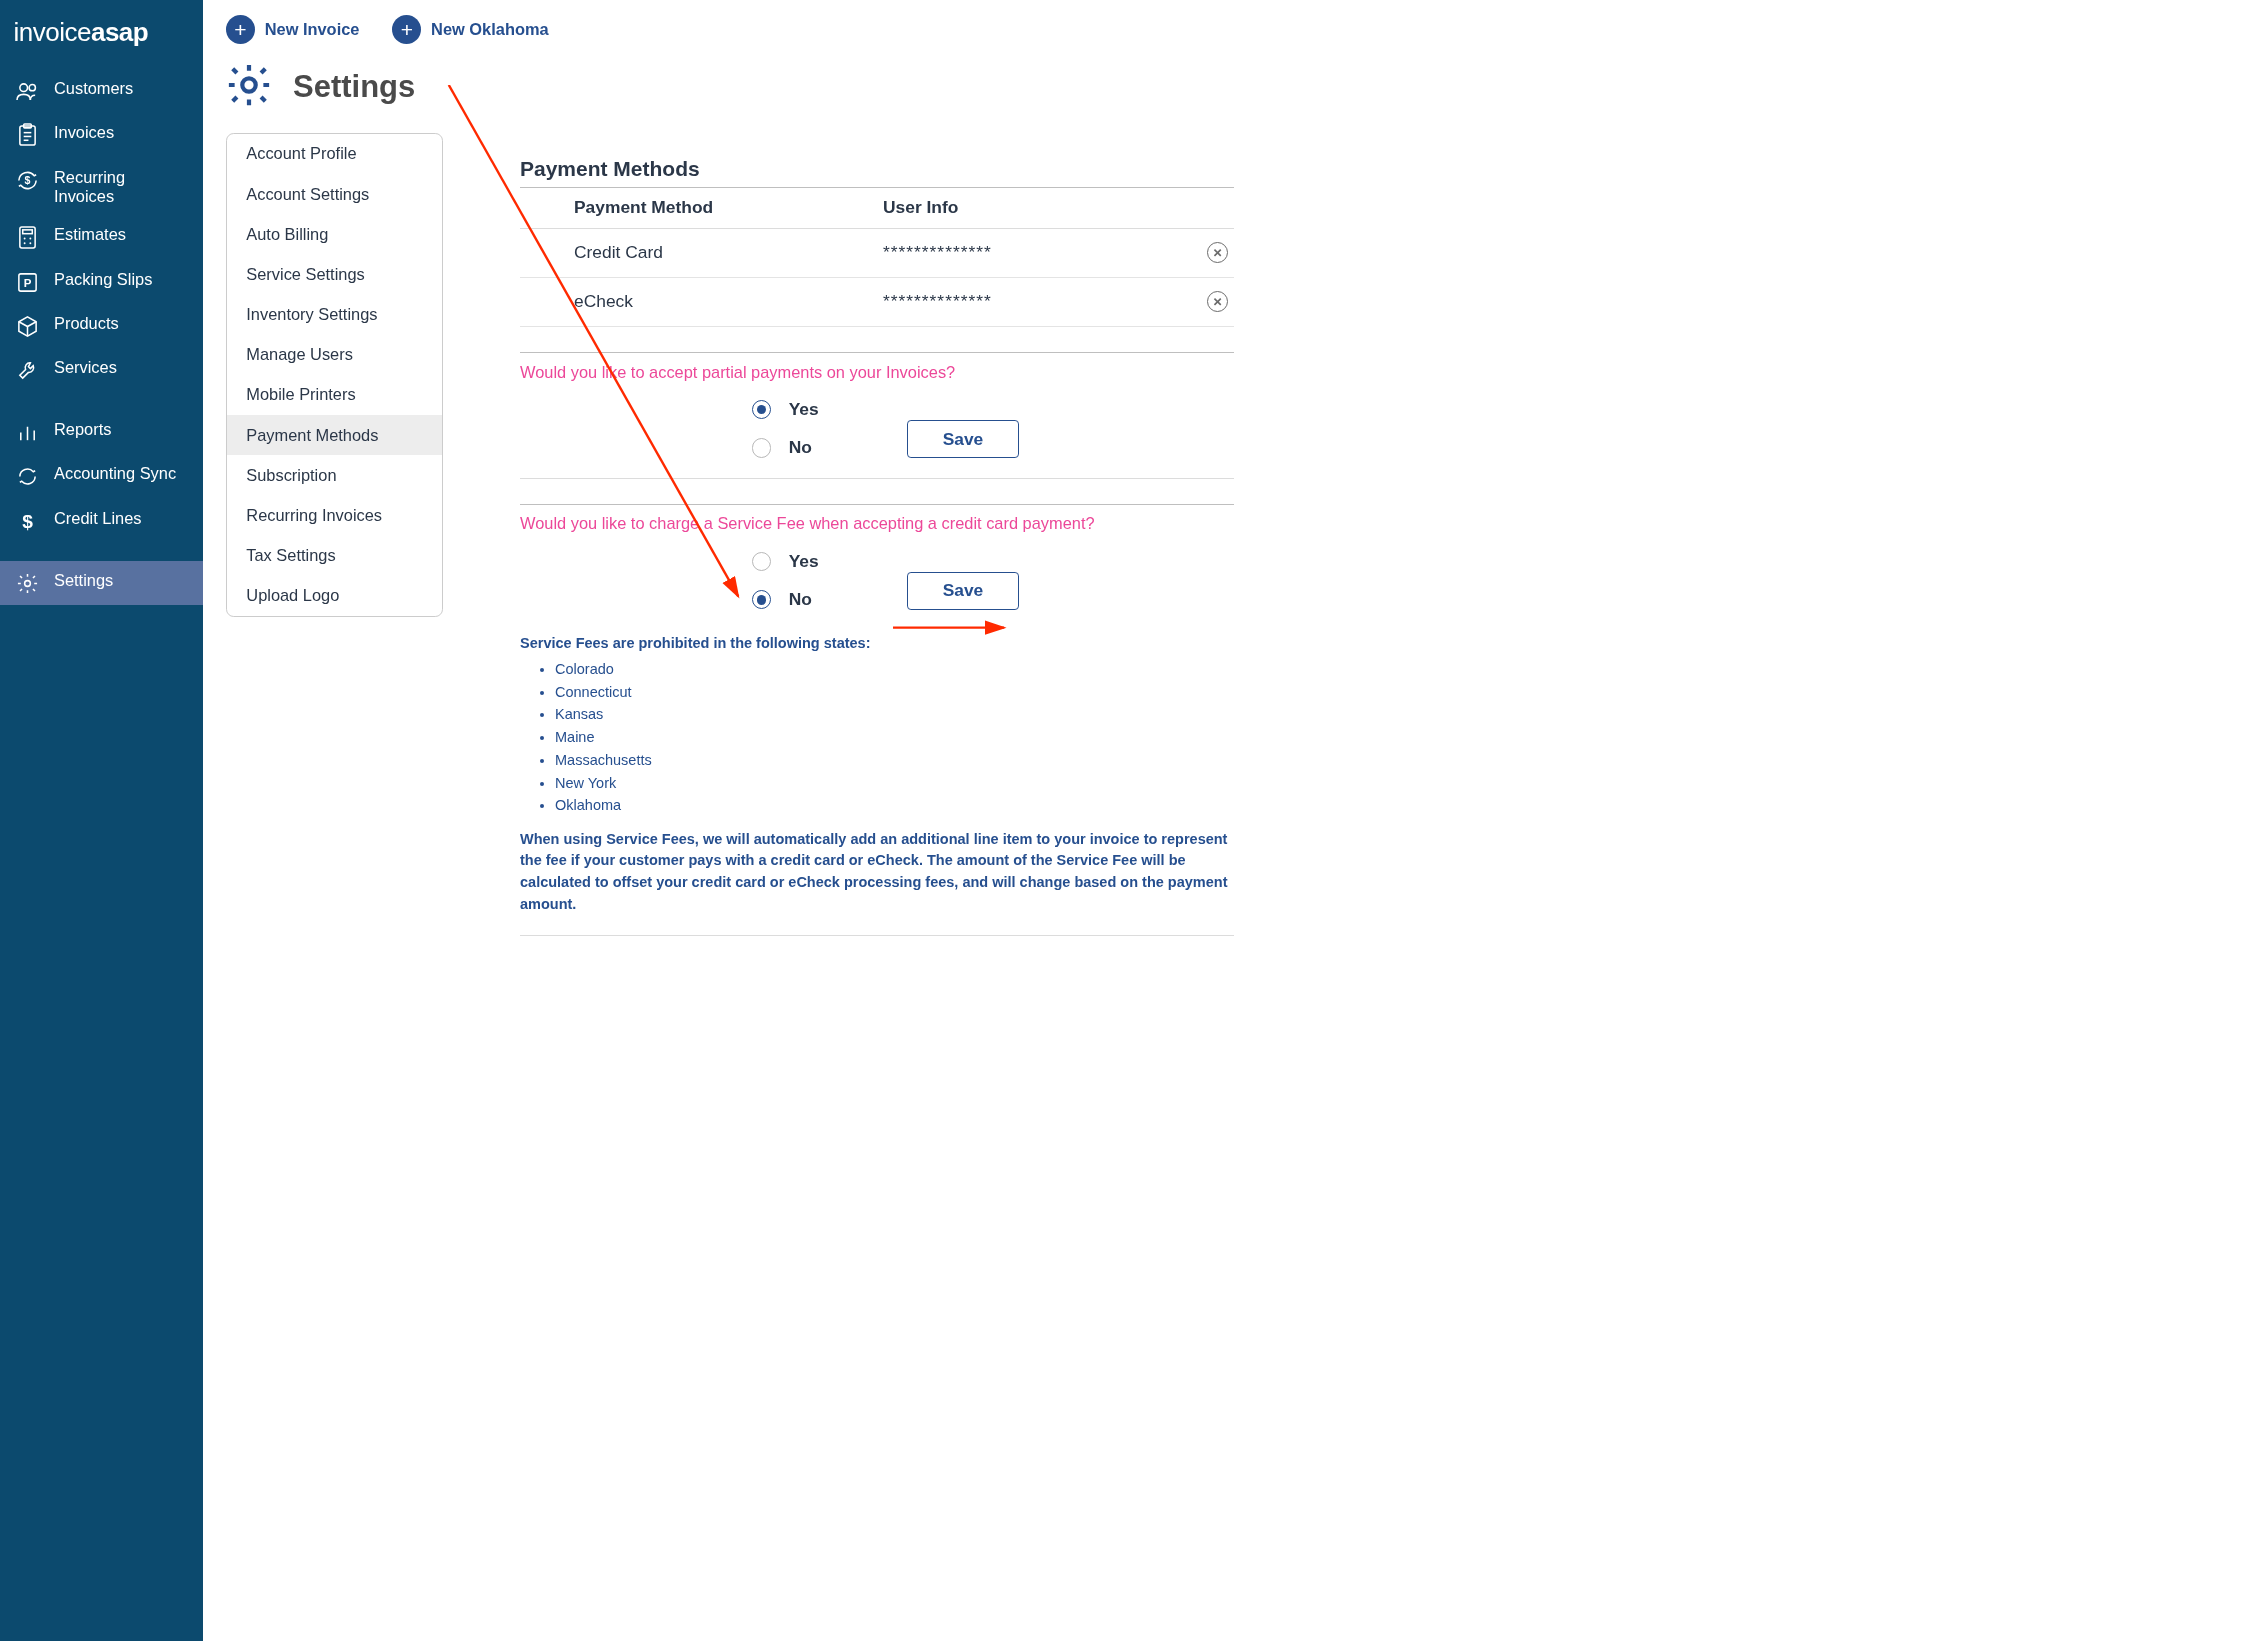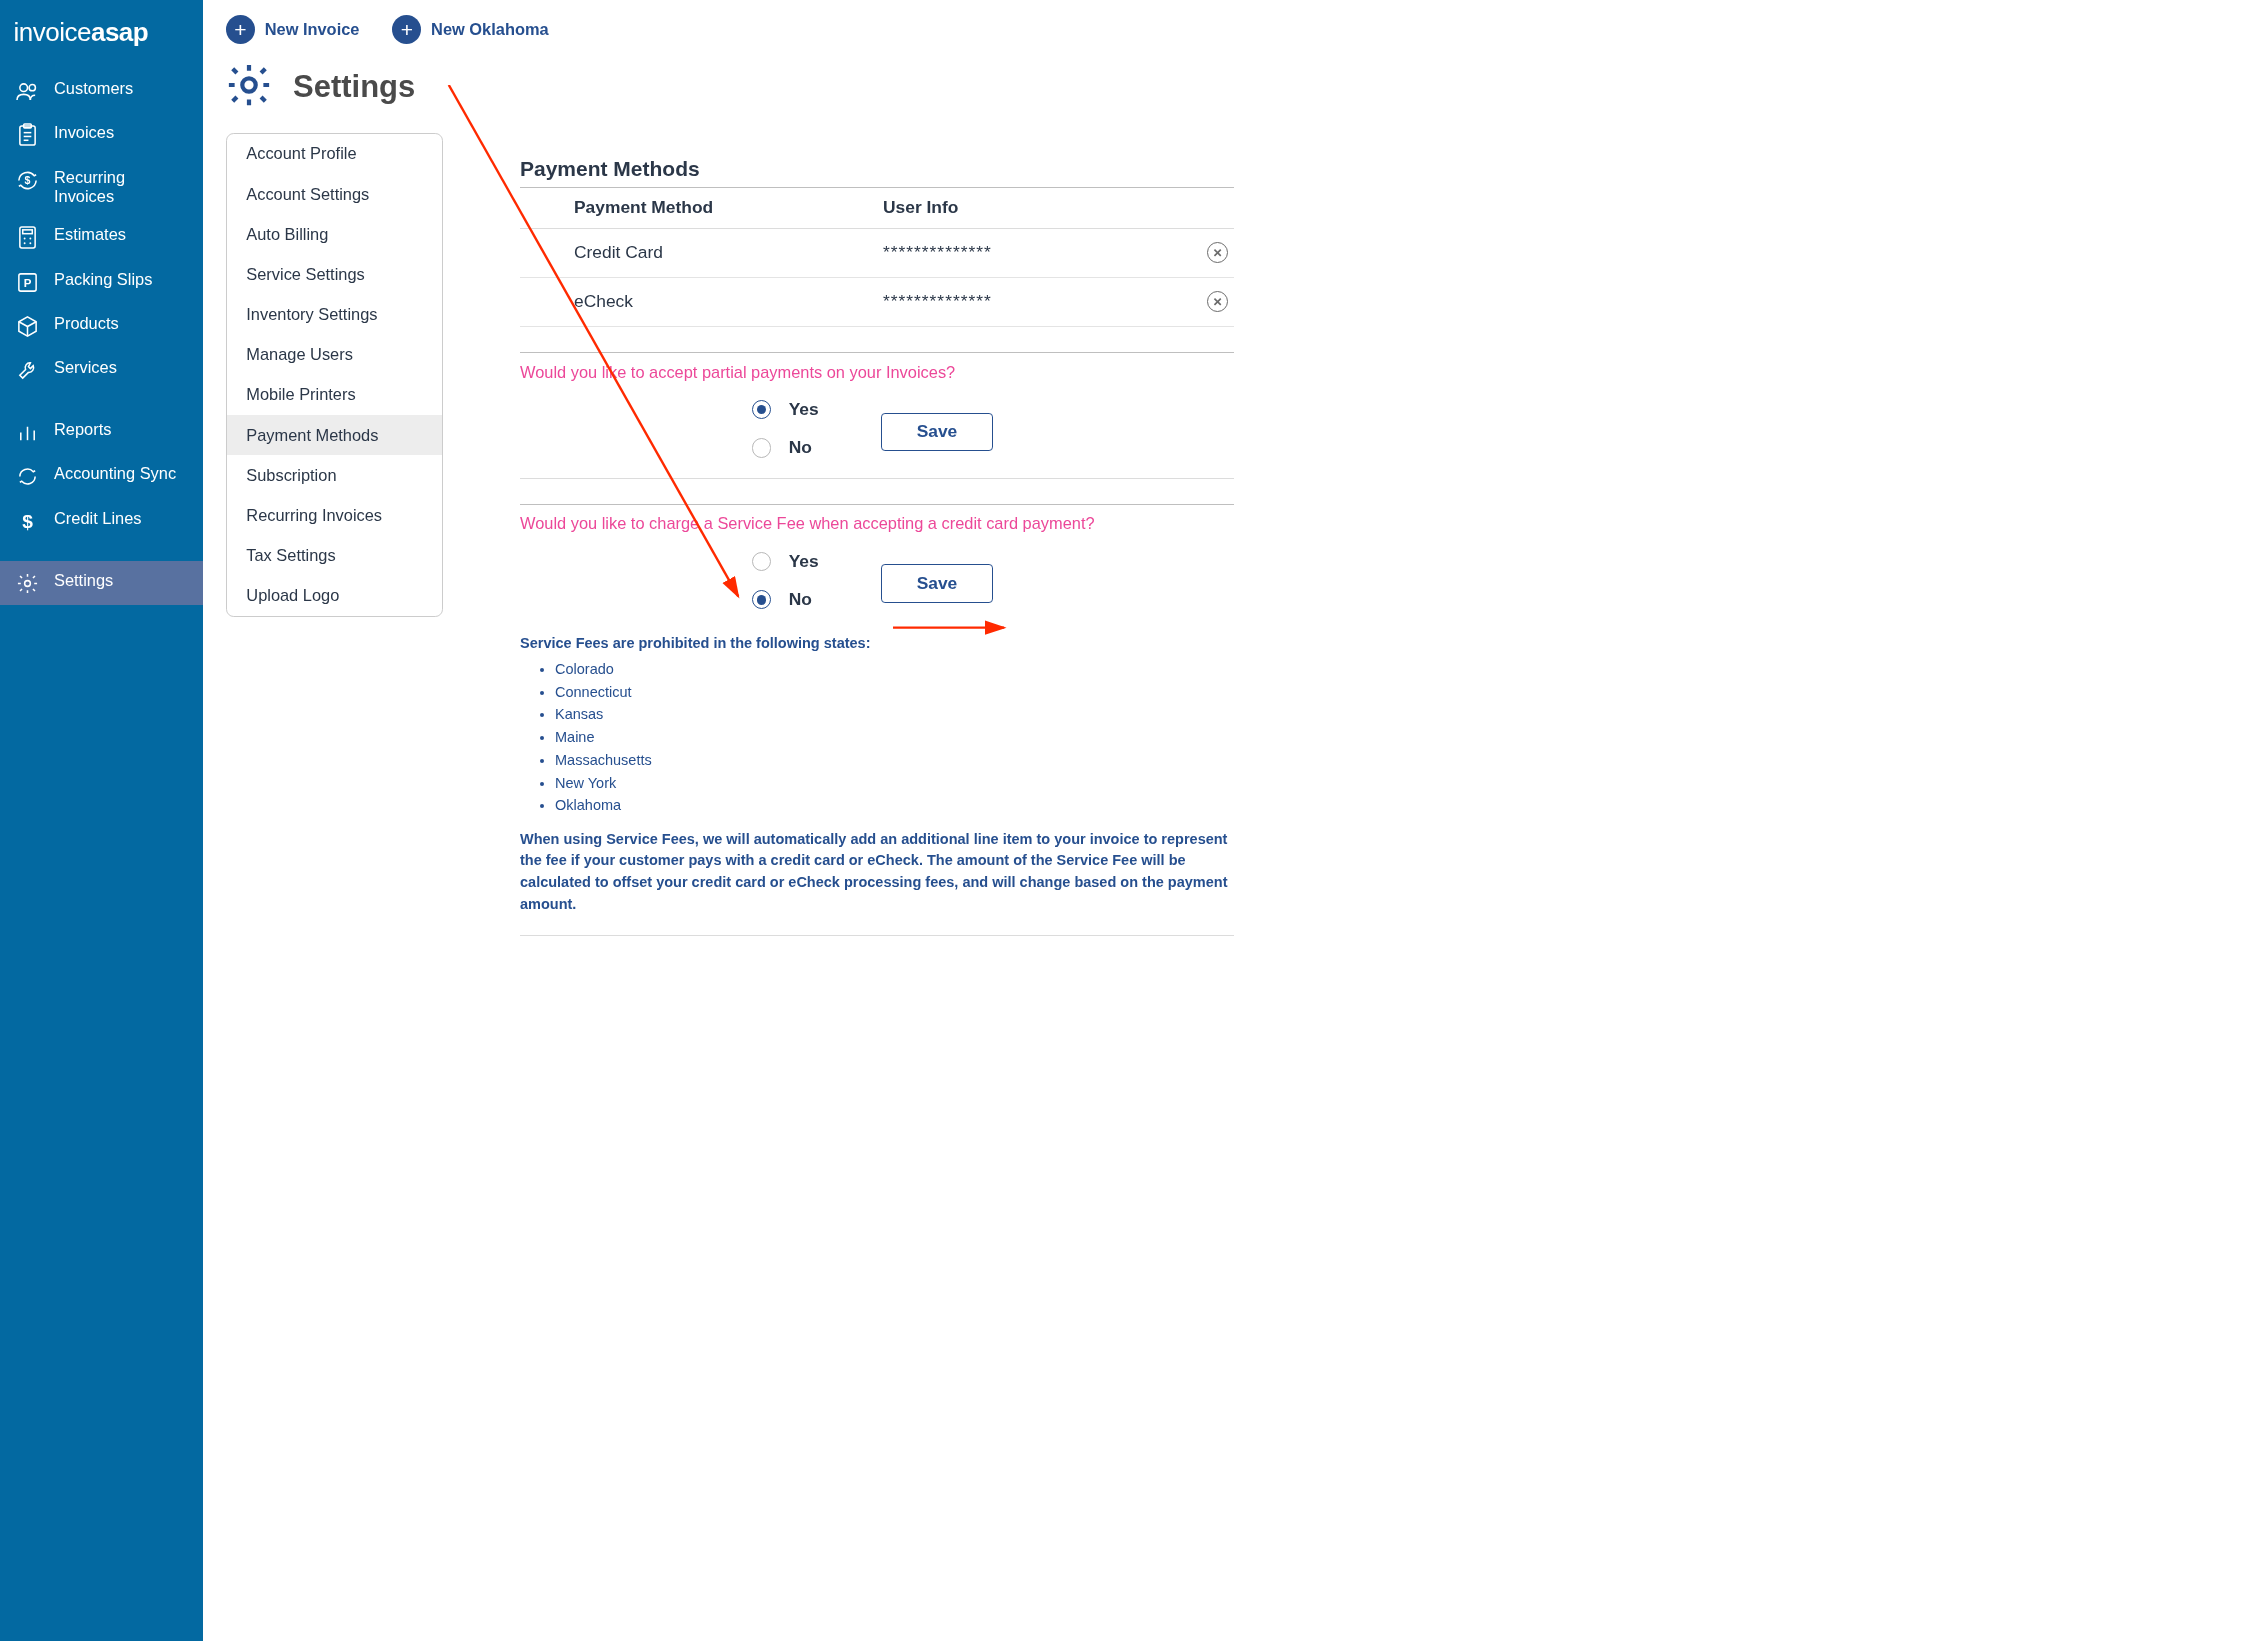--- a/index.html
+++ b/index.html
@@ -1,18 +1,18 @@
 <!DOCTYPE html>
 <html><head>
 <meta charset="utf-8">
 <style>
 * { margin: 0; padding: 0; box-sizing: border-box; }
 body { font-family: -apple-system, BlinkMacSystemFont, "Segoe UI", Helvetica, Arial, sans-serif; background: #fff; color: #2b3748; overflow: hidden; }
 .app { display: flex; height: 100vh; min-height: 896px; }
-.sidebar { width: 203px; background: #0369a1; color: #fff; flex-shrink: 0; display: flex; flex-direction: column; padding-top: 17.4px; }
+.sidebar { width: 203px; background: #0c4a6e; color: #fff; flex-shrink: 0; display: flex; flex-direction: column; padding-top: 17.4px; }
 .logo { font-size: 26px; font-weight: 300; padding: 0 13.5px 21px 13.5px; color: #fff; letter-spacing: -0.5px; }
 .logo .bold { font-weight: 600; }
 .nav-group { display: flex; flex-direction: column; }
 .nav-item { display: flex; align-items: flex-start; gap: 13.5px; padding: 9.7px 13.5px; color: #fff; font-size: 16.4px; cursor: pointer; }
 .nav-item.active { background: #5871a0; }
 .nav-item .icon-slot { width: 27px; height: 25px; display: flex; align-items: center; justify-content: center; flex-shrink: 0; }
 .nav-sep { height: 17.4px; }
 .nav-item svg { stroke: #fff; fill: none; stroke-width: 1.6; }
 
 .main { flex: 1; display: flex; flex-direction: column; overflow: hidden; }
@@ -36,21 +36,21 @@
 .hr { border: none; border-top: 1px solid #bfbfbf; margin: 0; }
 .tbl-head { display: flex; padding: 9.7px 0 9.7px 54px; font-weight: 700; font-size: 17.4px; border-bottom: 1px solid #dcdcdc; }
 .tbl-head .col1 { width: 309px; }
 .tbl-row { display: flex; align-items: center; padding: 13.5px 0 13.5px 54px; font-size: 17.4px; border-bottom: 1px solid #e4e4e4; }
 .tbl-row .col1 { width: 309px; }
 .tbl-row .col2 { flex: 1; letter-spacing: 1px; }
 .close-btn { width: 21px; height: 21px; border-radius: 50%; border: 1.9px solid #6b6b6b; display: flex; align-items: center; justify-content: center; cursor: pointer; flex-shrink: 0; margin-right: 5.8px; }
 .close-btn::before { content: "✕"; font-size: 11.6px; color: #6b6b6b; font-weight: 700; }
 
 .question { font-size: 16.4px; font-weight: 400; color: #ec4899; margin: 9.7px 0 17.4px 0; }
-.radio-block { display: flex; align-items: flex-start; gap: 62px; padding-left: 232px; }
+.radio-block { display: flex; align-items: flex-end; gap: 88px; padding-left: 232px; }
 .radio-options { display: flex; flex-direction: column; gap: 17.4px; }
 .radio-opt { display: flex; align-items: center; gap: 17.4px; font-size: 17.4px; font-weight: 600; cursor: pointer; }
 .radio { width: 19.3px; height: 19.3px; border-radius: 50%; border: 1.9px solid #b8b8b8; display: flex; align-items: center; justify-content: center; flex-shrink: 0; }
 .radio.selected { border-color: #264f8f; }
 .radio.selected::after { content: ""; width: 9.7px; height: 9.7px; border-radius: 50%; background: #264f8f; }
 .save-btn { border: 1.4px solid #264f8f; color: #264f8f; background: #fff; font-size: 17.4px; font-weight: 600; padding: 7.7px 35px; border-radius: 3.9px; cursor: pointer; margin-top: 13.5px; }
 
 .disclaimer { color: #264f8f; font-size: 14.5px; line-height: 1.5; font-weight: 600; margin-top: 23px; }
 .disclaimer ul { padding-left: 35px; margin: 3.9px 0 11.6px 0; font-weight: 500; }
 .disclaimer ul li { margin: 1px 0; }

